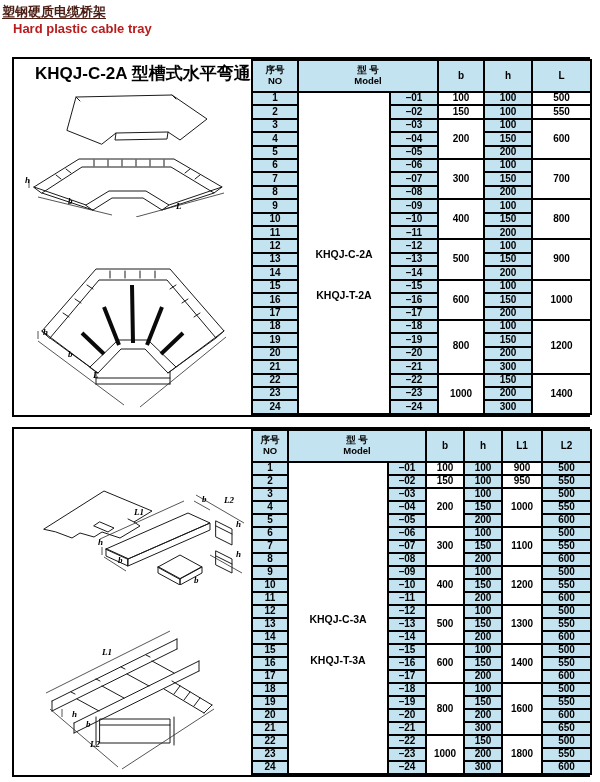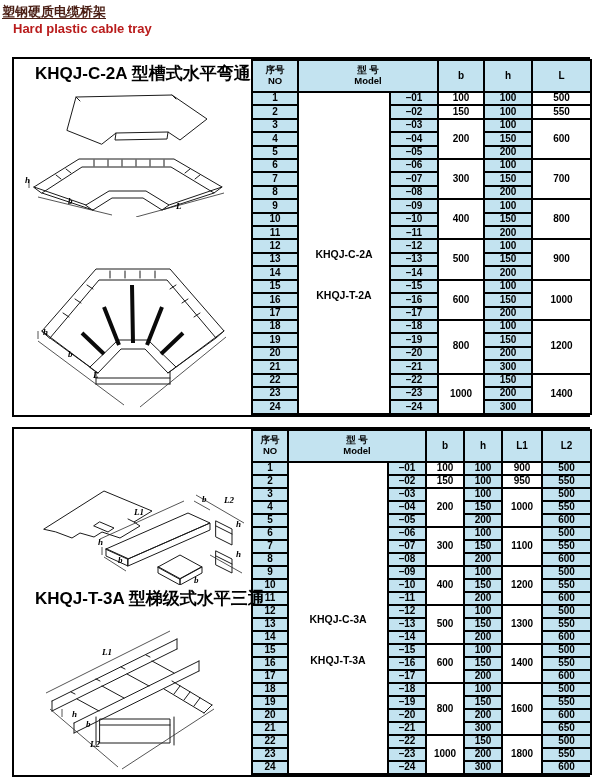--- a/index.html
+++ b/index.html
@@ -286,21 +286,20 @@
         <text class="dimlbl" x="126" y="10">L2</text>
         <text class="dimlbl" x="104" y="9">b</text>
         <text class="dimlbl" x="138" y="34">h</text>
         <text class="dimlbl" x="138" y="64">h</text>
         <text class="dimlbl" x="0" y="52">h</text>
         <text class="dimlbl" x="20" y="70">b</text>
         <text class="dimlbl" x="96" y="90">b</text>
       </g>
     </svg>
 
-    <div class="panel-label" style="top:158px">KHQJ-T-3A 型梯级式水平三通</div>
 
     <svg style="left:28px;top:176px" width="190" height="166" viewBox="0 0 190 166">
       <g>
         <path class="draw" d="M10,96 L135,34 M10,106 L135,44 M10,96 L10,106 M135,34 L135,44"></path>
         <path class="draw" d="M32,118 L157,56 M32,128 L157,66 M32,118 L32,128 M157,56 L157,66"></path>
         <path class="draw" d="M29,87 L33,89 M54,74 L58,76 M79,62 L83,64 M104,50 L108,52"></path>
         <path class="draw" d="M35,94 L57,106 M60,81 L82,93 M85,69 L107,81 M110,56 L132,68"></path>
         <path class="draw" d="M130,76 L170,100 M122,84 L162,108 M170,100 L162,108"></path>
         <path class="draw" d="M138,81 L132,89 M148,87 L142,95 M158,93 L152,101"></path>
         <path class="draw" d="M58,114 L128,114 L128,138 L58,138 Z M58,120 L128,120 M54,112 L54,140 M132,112 L132,140"></path>

